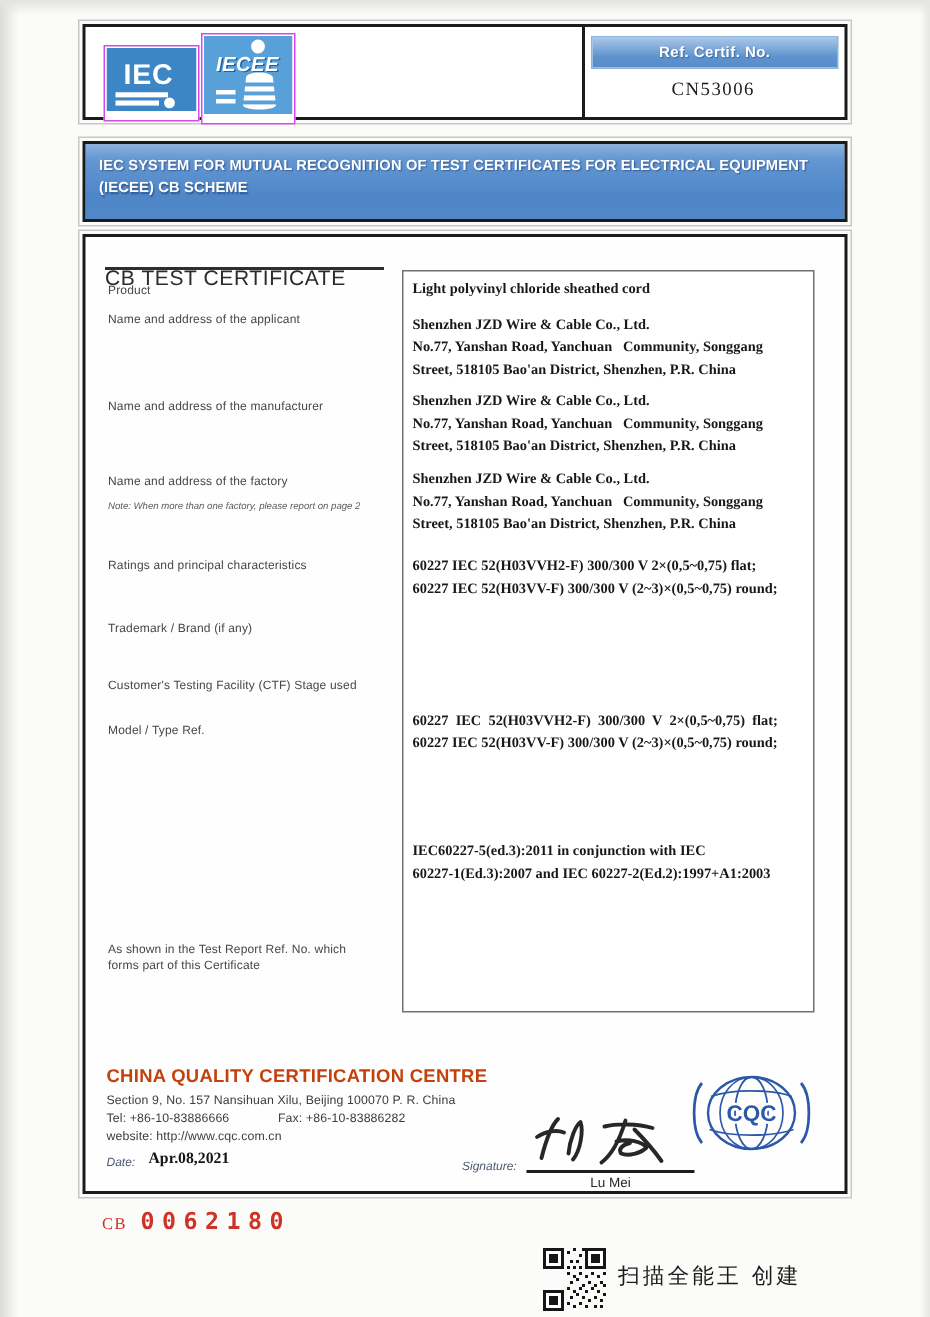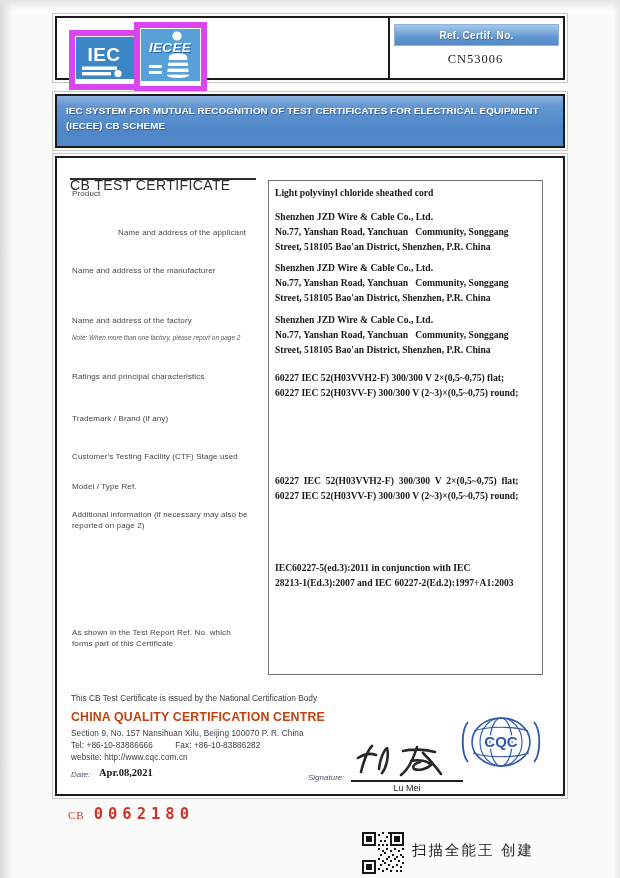--- a/index.html
+++ b/index.html
@@ -8,21 +8,21 @@
   .page{position:absolute;inset:0;}
   .edge{position:absolute;pointer-events:none;}
   .edge-left{left:0;top:0;width:12px;height:100%;background:linear-gradient(90deg,#dadad8,rgba(255,255,255,0));}
   .edge-top{left:0;top:0;width:100%;height:10px;background:linear-gradient(180deg,#e3e3e1,rgba(255,255,255,0));}
   .edge-right{right:0;top:0;width:7px;height:100%;background:linear-gradient(270deg,#e6e6e4,rgba(255,255,255,0));}
 
   .box{position:absolute;border:2px solid #1b1b1b;outline:1px solid #c7c7c5;outline-offset:2px;background:#fff;}
 
   
   .header-box{left:55px;top:16px;width:506px;height:60px;}
-  .logo-tile{position:absolute;border:6px solid #d946ef;background:#fff;padding:1px;}
+  .logo-tile{position:absolute;border:1px solid #d946ef;background:#fff;padding:1px;}
   .logo-iec{left:12px;top:12px;}
   .logo-iecee{left:77px;top:4px;}
   .ref-section{position:absolute;left:331px;top:0;width:175px;height:100%;border-left:2px solid #1b1b1b;text-decoration:underline;}
   .ref-bar{position:absolute;left:4px;top:6px;width:163px;height:20px;
            background:linear-gradient(180deg,#a9c7e8 0%,#5e93cf 65%,#578cc9 100%);
            color:#fff;font-weight:bold;font-size:10px;letter-spacing:.3px;
            display:flex;align-items:center;justify-content:center;
            text-shadow:0.6px 0.8px 0.8px rgba(25,55,105,.55);border:1px solid #8fb2da;}
   .ref-no{position:absolute;left:0;top:34px;width:171px;text-align:center;
           font-family:"Liberation Serif","DejaVu Serif",serif;font-size:12.5px;
@@ -46,21 +46,21 @@
   .value-box{position:absolute;left:211px;top:22px;width:273px;height:493px;
              border:1px solid #707070;background:#fff;}
   .val{position:absolute;left:6px;right:5px;font-family:"Liberation Serif","DejaVu Serif",serif;
        font-weight:bold;font-size:9.6px;line-height:1.56;color:#18181a;white-space:pre-wrap;}
 
   .ft-note{position:absolute;left:14px;top:535px;font-size:8.3px;color:#3d3d42;}
   .org-name{position:absolute;left:14px;top:552px;font-weight:bold;font-size:12.3px;
             letter-spacing:.2px;color:#c2410c;}
   .ft-small{position:absolute;left:14px;font-size:8.2px;color:#3c3c41;letter-spacing:.1px;}
   .ft-addr{top:571px;} .ft-telfax{top:583px;} .ft-site{top:595px;}
-  .ft-telfax .gap{margin-left:20px;}
+  .ft-telfax .gap{margin-left:30px;}
   .date-label,.sig-label{position:absolute;font-size:8px;font-style:italic;color:#4e5a70;}
   .date-label{left:14px;top:612px;}
   .date-value{position:absolute;left:42px;top:609px;font-family:"Liberation Serif","DejaVu Serif",serif;
               font-weight:bold;font-size:10.5px;color:#151517;}
   .sig-label{left:251px;top:615px;}
   .sig-script{position:absolute;left:294px;top:584px;}
   .sig-line{position:absolute;left:294px;top:622px;width:112px;height:0;border-top:2px solid #1d1d1f;}
   .sig-name{position:absolute;left:294px;top:625px;width:112px;text-align:center;
             font-size:9px;color:#26262a;}
   .cqc-logo{position:absolute;left:402px;top:556px;}
@@ -115,53 +115,51 @@
   <div class="box banner-box">
     <div class="banner-text">IEC SYSTEM FOR MUTUAL RECOGNITION OF TEST CERTIFICATES FOR ELECTRICAL EQUIPMENT
 (IECEE) CB SCHEME</div>
   </div>
 
   <div class="box main-box">
     <div class="cb-title">CB TEST CERTIFICATE</div>
     <div class="cb-title-rule"></div>
 
     <div class="lbl" style="top:31px;">Product</div>
-    <div class="lbl" style="top:70px;width:180px;margin-left:46px;">Name and address of the applicant</div>
+    <div class="lbl" style="top:50px;width:180px;">Name and address of the applicant</div>
     <div class="lbl" style="top:108px;width:190px;">Name and address of the manufacturer</div>
     <div class="lbl" style="top:158px;width:180px;">Name and address of the factory</div>
     <div class="lbl-note" style="top:176px;width:210px;">Note: When more than one factory, please report on page 2</div>
     <div class="lbl" style="top:214px;width:190px;">Ratings and principal characteristics</div>
     <div class="lbl" style="top:256px;width:190px;">Trademark / Brand (if any)</div>
     <div class="lbl" style="top:294px;width:195px;">Customer's Testing Facility (CTF) Stage used</div>
     <div class="lbl" style="top:324px;width:190px;">Model / Type Ref.</div>
-    <div class="lbl" style="top:352px;width:186px;">Additional information (if necessary may also be reported on page 2)</div>
     <div class="lbl" style="top:470px;width:172px;">As shown in the Test Report Ref. No. which forms part of this Certificate</div>
 
     <div class="value-box">
       <div class="val" style="top:5px;">Light polyvinyl chloride sheathed cord</div>
       <div class="val" style="top:29px;">Shenzhen JZD Wire &amp; Cable Co., Ltd.
 No.77, Yanshan Road, Yanchuan   Community, Songgang
 Street, 518105 Bao'an District, Shenzhen, P.R. China</div>
       <div class="val" style="top:80px;">Shenzhen JZD Wire &amp; Cable Co., Ltd.
 No.77, Yanshan Road, Yanchuan   Community, Songgang
 Street, 518105 Bao'an District, Shenzhen, P.R. China</div>
       <div class="val" style="top:132px;">Shenzhen JZD Wire &amp; Cable Co., Ltd.
 No.77, Yanshan Road, Yanchuan   Community, Songgang
 Street, 518105 Bao'an District, Shenzhen, P.R. China</div>
       <div class="val" style="top:190px;">60227 IEC 52(H03VVH2-F) 300/300 V 2×(0,5~0,75) flat;
 60227 IEC 52(H03VV-F) 300/300 V (2~3)×(0,5~0,75) round;</div>
       <div class="val" style="top:252px;"></div>
       <div class="val" style="top:290px;"></div>
       <div class="val" style="top:293px;">60227  IEC  52(H03VVH2-F)  300/300  V  2×(0,5~0,75)  flat;
 60227 IEC 52(H03VV-F) 300/300 V (2~3)×(0,5~0,75) round;</div>
       <div class="val" style="top:380px;">IEC60227-5(ed.3):2011 in conjunction with IEC
-28213-1(Ed.3):2007 and IEC 60227-2(Ed.2):1997+A1:2003</div>
-    </div>
-
-    <div class="ft-note">This CB Test Certificate is issued by the National Certification Body</div>
+60227-1(Ed.3):2007 and IEC 60227-2(Ed.2):1997+A1:2003</div>
+    </div>
+
     <div class="org-name">CHINA QUALITY CERTIFICATION CENTRE</div>
     <div class="ft-small ft-addr">Section 9, No. 157 Nansihuan Xilu, Beijing 100070 P. R. China</div>
     <div class="ft-small ft-telfax">
       <span>Tel: +86-10-83886666</span>
       <span class="gap">Fax: +86-10-83886282</span>
     </div>
     <div class="ft-small ft-site">website: http://www.cqc.com.cn</div>
 
     <div class="date-label">Date:</div>
     <div class="date-value">Apr.08,2021</div>

